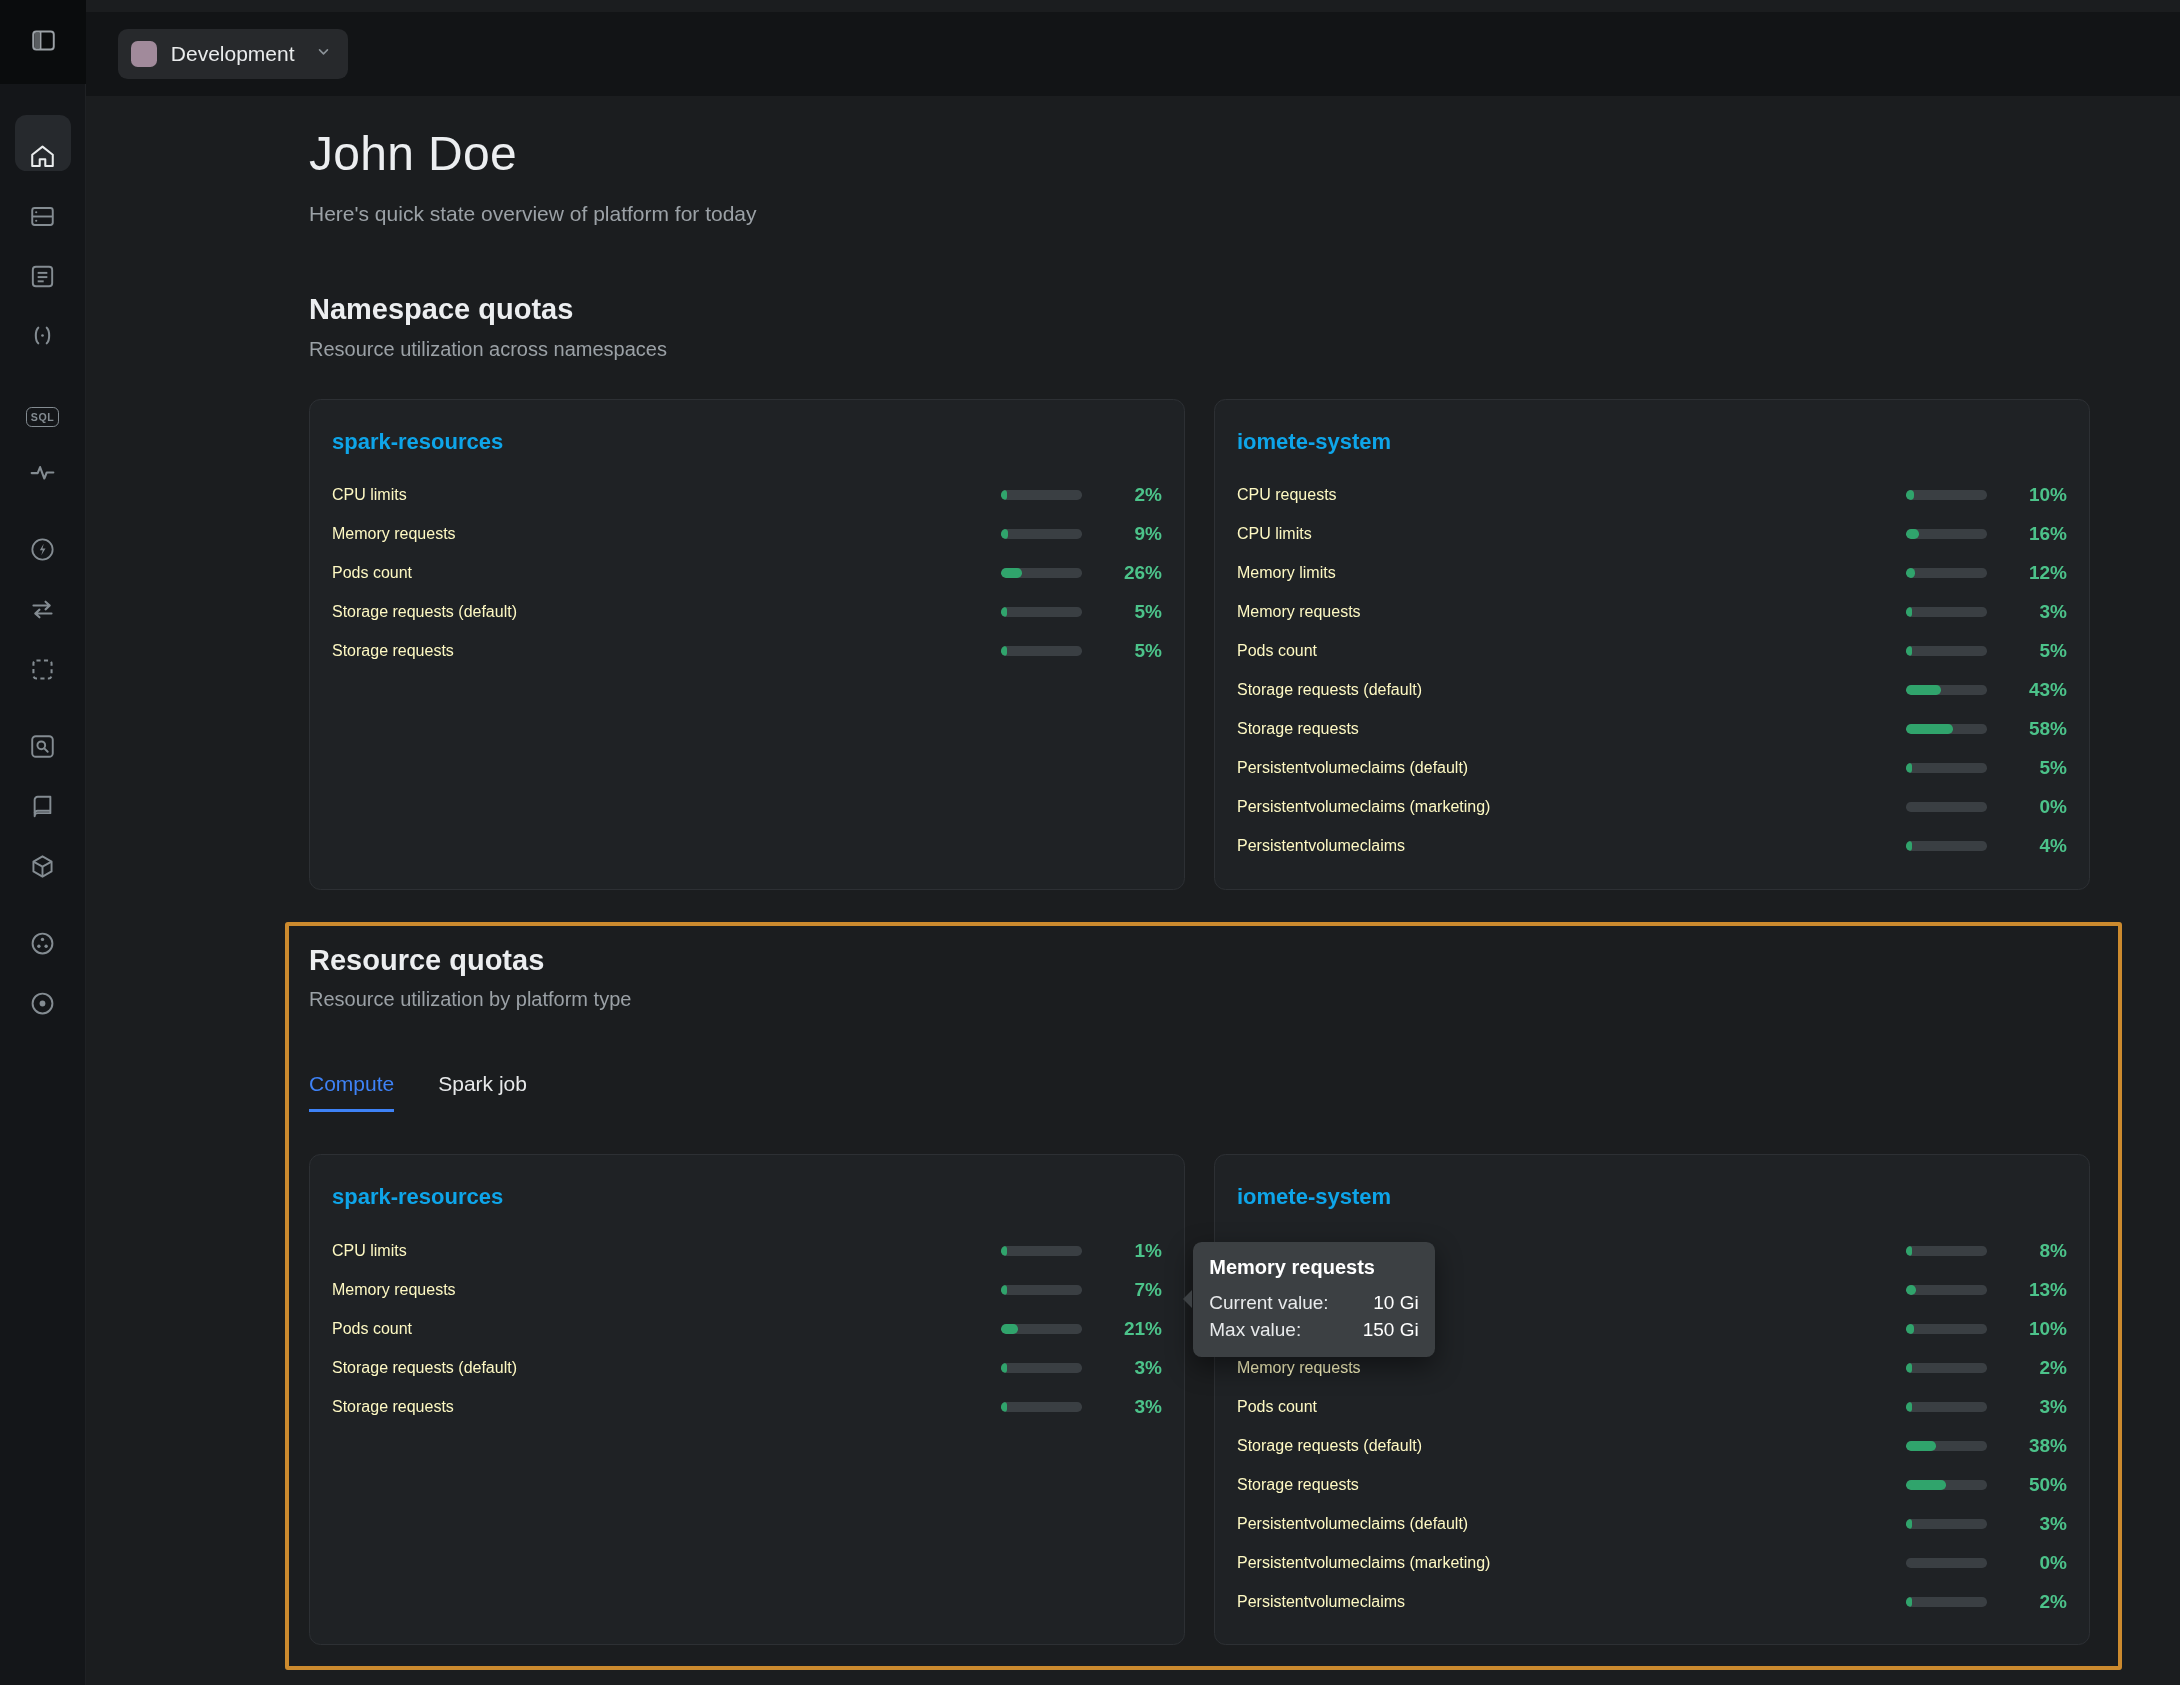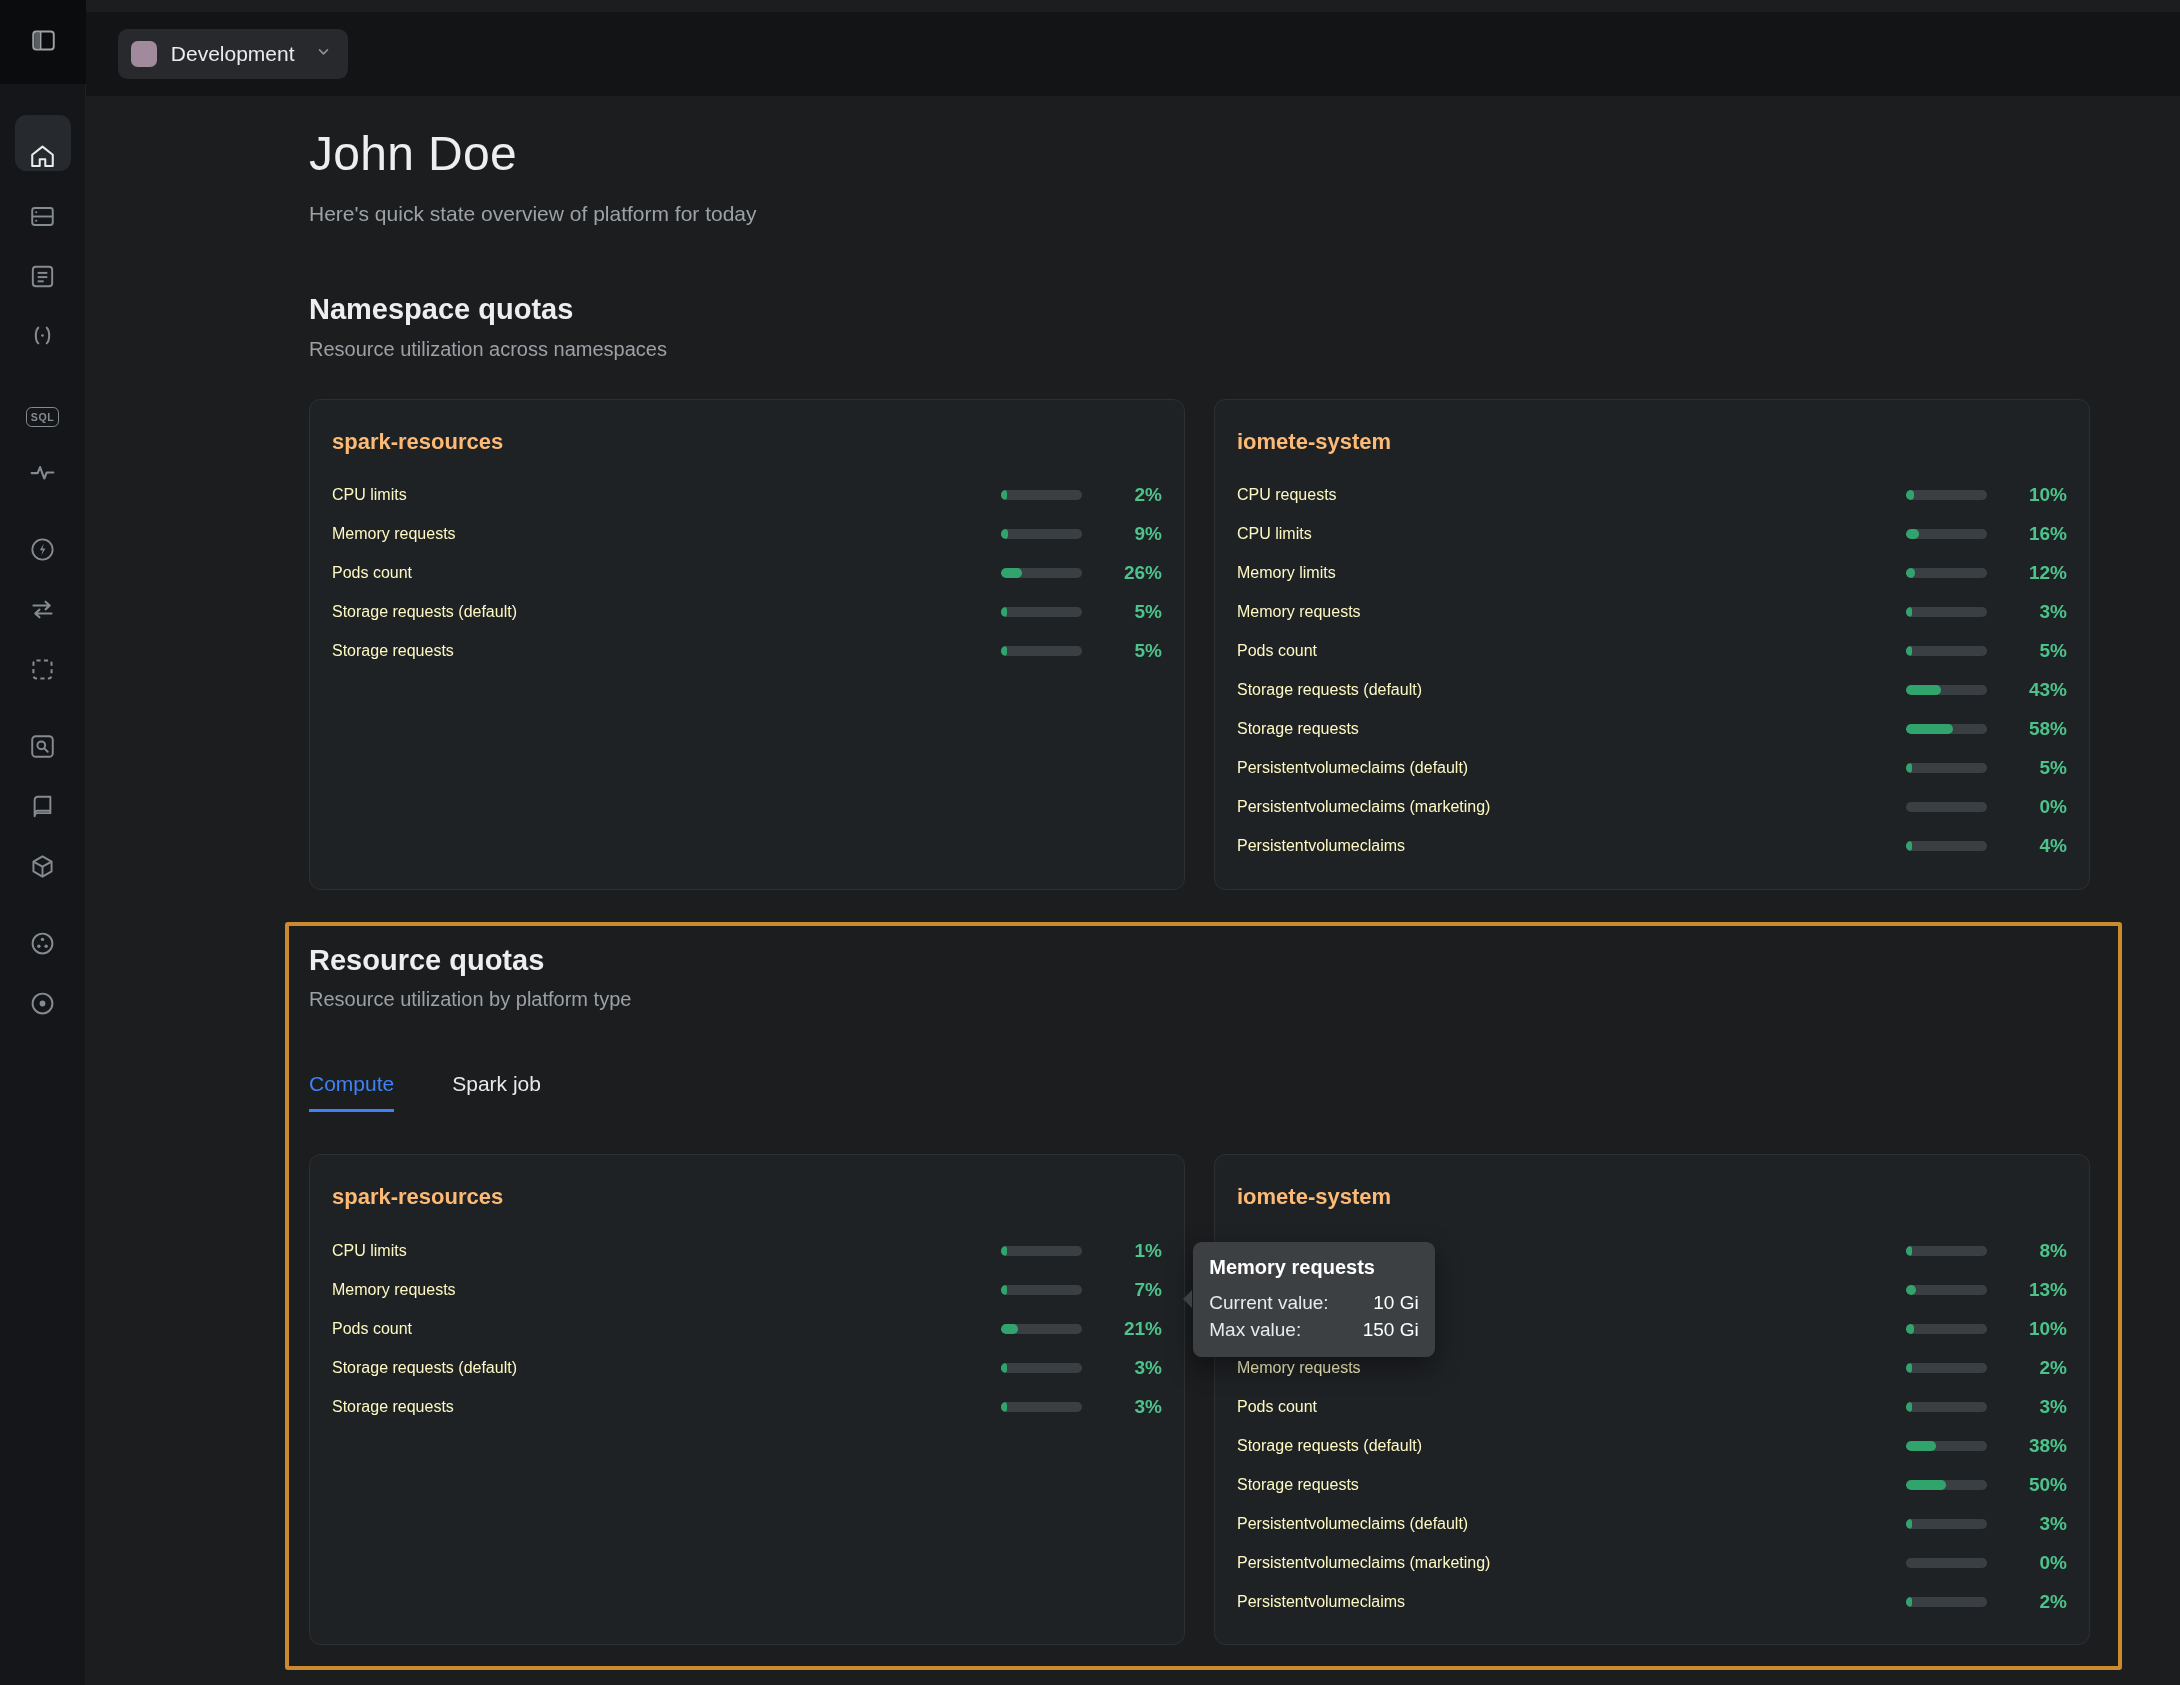--- a/index.html
+++ b/index.html
@@ -55,29 +55,29 @@
 
   .section-title { font-size:29px; font-weight:600; color:#eceef0; }
   .mt-section { margin-top:67px; }
   .section-sub { font-size:20px; color:#9ba1a6; margin-top:11.5px; }
 
   .cards { display:grid; grid-template-columns:876px 876px; gap:29px; margin-top:38px; align-items:stretch; }
   .quota-card {
     background:#1f2225; border:1px solid #2d3034; border-radius:11.5px;
     padding:29px 22px 23px 22px;
   }
-  .card-title { font-size:22px; font-weight:600; color:#fdba74; margin-bottom:21px; }
+  .card-title { font-size:22px; font-weight:600; color:#0ea5e9; margin-bottom:21px; }
   .q-row { display:flex; align-items:center; height:39px; }
   .q-label { flex:1; font-size:16px; color:#fef9c3; }
   .bar-track { width:81px; height:9.6px; border-radius:4.8px; background:#3a3f43; overflow:hidden; flex:none; }
   .bar-fill { height:100%; border-radius:4.8px; background:var(--bar-green,#30a46c); }
   .q-pct { width:63px; text-align:right; font-size:19px; font-weight:700; color:var(--accent-green,#4cc38a); margin-left:17.3px; }
 
   
-  .tabs { display:flex; gap:58px; margin-top:61px; }
+  .tabs { display:flex; gap:44px; margin-top:61px; }
   .tab { font-size:21px; color:#e7e9ea; padding-bottom:13.4px; border-bottom:3.8px solid transparent; cursor:pointer; }
   .tab.active { color:var(--tab-blue,#3e82f6); border-bottom-color:var(--tab-blue,#3e82f6); }
   .cards-2 { margin-top:42px; }
 
   
   .highlight-box {
     position:absolute; left:285px; top:922px; width:1837px; height:748px;
     border:4.8px solid var(--highlight-orange,#cc8a2e); border-radius:2.9px;
     pointer-events:none; z-index:20;
   }

